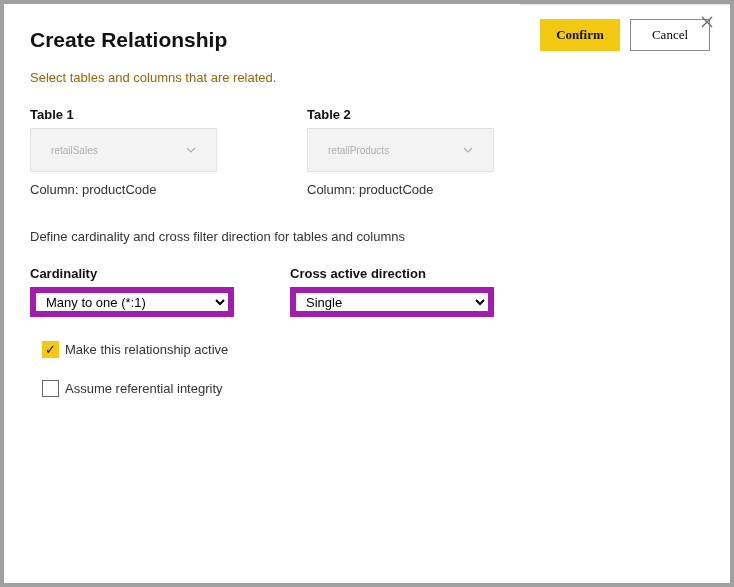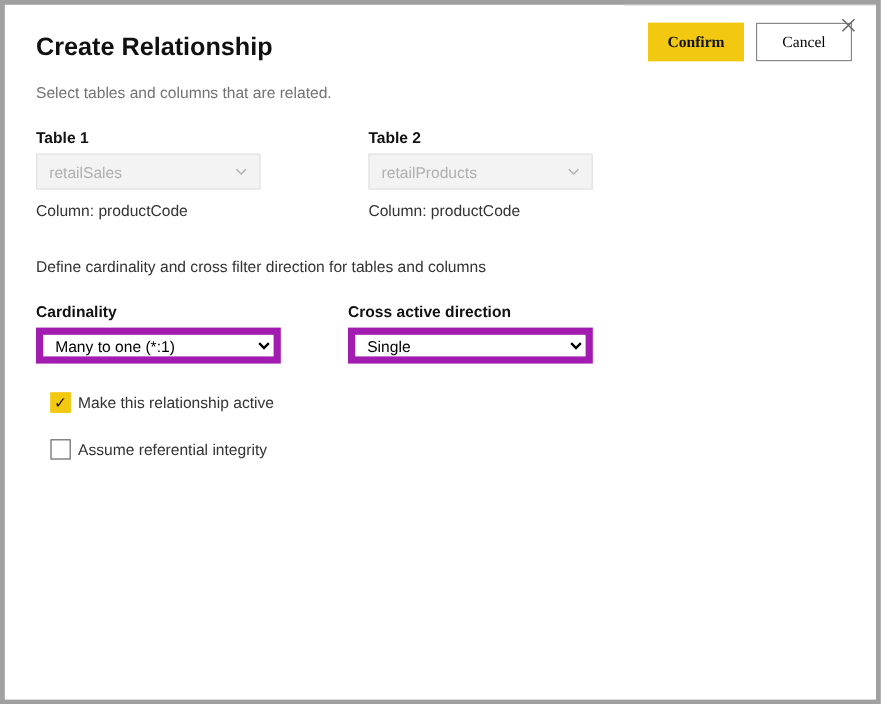--- a/index.html
+++ b/index.html
@@ -37,49 +37,49 @@
       flex: 1;
     }
     .title {
       font-size: 21px;
       font-weight: 600;
       color: #111;
       margin-bottom: 18px;
     }
     .subtitle {
       font-size: 13px;
-      color: #737373;
+      color: #a16207;
       margin-bottom: 22px;
     }
     .tables-row {
       display: flex;
       gap: 90px;
       margin-bottom: 32px;
     }
     .table-block {
       flex: 1;
       min-width: 0;
     }
     .field-label {
       font-size: 13px;
       font-weight: 600;
       color: #111;
       margin-bottom: 6px;
     }
     .disabled-select {
       width: 100%;
-      height: 30px;
+      height: 44px;
       background: #f3f3f3;
       border: 1px solid #e2e2e2;
       display: flex;
       align-items: center;
       justify-content: space-between;
-      padding: 0 10px;
+      padding: 0 20px;
       color: #b0b0b0;
-      font-size: 13px;
+      font-size: 10px;
       margin-bottom: 10px;
       cursor: default;
     }
     .chevron-down {
       width: 10px;
       height: 10px;
       display: inline-flex;
       align-items: center;
       justify-content: center;
     }

